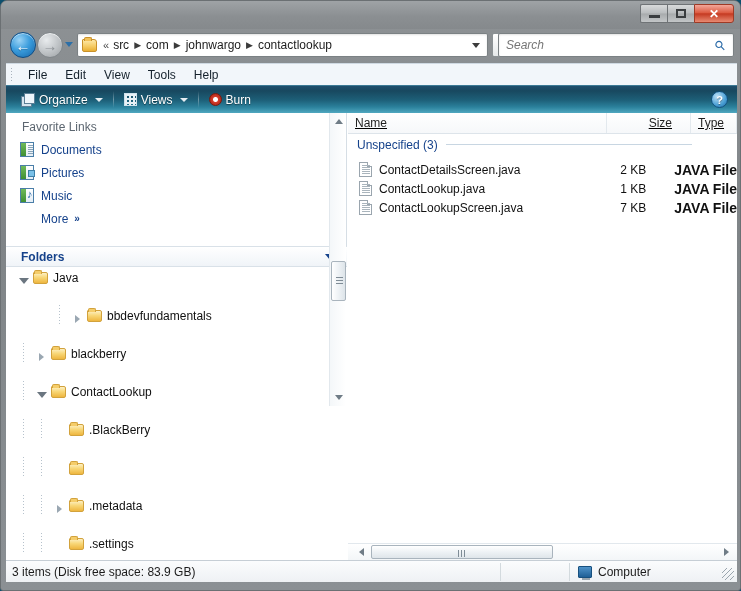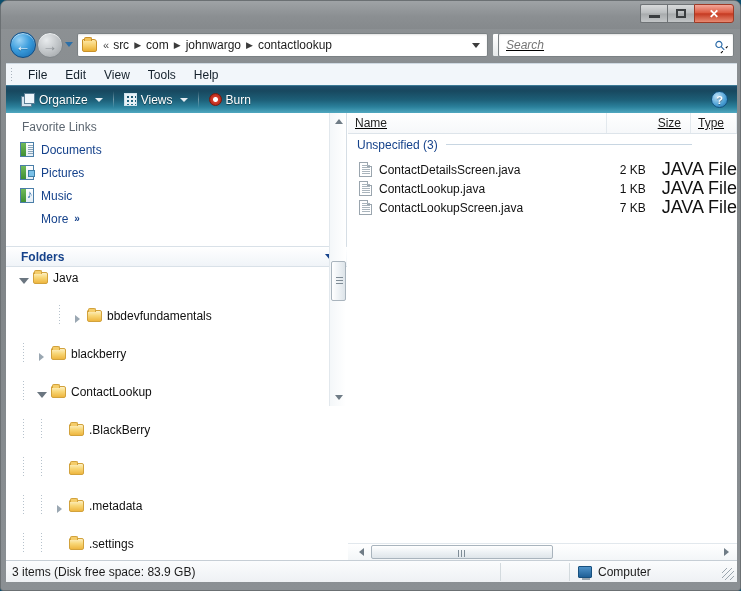--- a/index.html
+++ b/index.html
@@ -111,21 +111,20 @@
     position:absolute; left:491px; top:4px; width:22px; height:24px;
     display:flex;align-items:center;justify-content:center; cursor:pointer;
     color:#1a5fa0; font-size:14px; font-weight:bold;
     background:linear-gradient(180deg,#ffffff,#e6e9ea); border:1px solid #8b9194; border-radius:2px;
   }
   #searchbox {
     position:absolute; left:497px; top:4px; width:236px; height:24px;
     background:#ffffff; border:1px solid #7b8184; border-radius:2px;
     display:flex;align-items:center;
     box-shadow: inset 0 1px 2px rgba(0,0,0,.12);
-    text-decoration: underline;
   }
   #searchinput {
     flex:1; border:none; outline:none; margin-left:7px;
     font-family:"Liberation Sans",sans-serif; font-size:12px;
     font-style:italic; color:#6d6d6d; background:transparent;
   }
   #search-icon {
     width:20px;text-align:center;color:#2a6aa8;font-size:13px;cursor:pointer;
     transform: rotate(-45deg); margin-right:3px;
   }
@@ -320,21 +319,21 @@
     background:linear-gradient(180deg,#ffffff 0%,#f6f8fa 100%);
     border-bottom:1px solid #dde4ea;
     display:flex;
     text-decoration:underline;
   }
   .colh {
     font-size:12px;color:#1f1f1f; display:flex;align-items:center;
     border-right:1px solid #e3e9ee; padding-left:7px; cursor:pointer;
   }
   .colh.name { width:259px; }
-  .colh.size { width:84px; justify-content:flex-end; padding-right:9px; }
+  .colh.size { width:84px; justify-content:flex-end; padding-right:18px; }
   .colh.type { width:46px; }
   #grouphdr {
     position:absolute; left:0; top:21px; width:389px; height:21px;
     display:flex; align-items:center; padding-left:9px;
   }
   #group-label { font-size:12px; color:#15428b; }
   #group-rule {
     flex:1; height:1px; background:#c8d6e2; margin-left:8px; margin-right:45px;
   }
   .frow {
@@ -349,21 +348,21 @@
     content:"";position:absolute;left:2px;top:2px;width:8px;height:10px;
     background-image:linear-gradient(180deg,#aab5bd 1px,transparent 1px);
     background-size:8px 2px;
   }
   .ficon:before{
     content:"";position:absolute;right:-1px;top:-1px;width:4px;height:4px;
     background:#ffffff;border-left:1px solid #9aa5ae;border-bottom:1px solid #9aa5ae;
   }
   .fname { font-size:12px;color:#111111; width:228px; }
   .fsize { font-size:12px;color:#111111; width:84px; text-align:right; padding-right:9px;}
-  .ftype { font-size:18px;color:#111111; margin-left:7px; white-space:nowrap; }
+  .ftype { font-size:14px;color:#111111; margin-left:19px; white-space:nowrap;font-weight:bold; }
   #hscroll {
     position:absolute; left:0; bottom:0; width:389px; height:17px;
     background:linear-gradient(180deg,#ffffff,#f3f6f8);
     border-top:1px solid #e2e8ed;
   }
   .hsarrow {
     position:absolute;top:0;width:17px;height:16px;display:flex;align-items:center;justify-content:center;cursor:pointer;
   }
   .hsarrow.left{left:5px;} .hsarrow.right{right:2px;}
   .hsarrow i{display:block;width:0;height:0;border-top:4px solid transparent;border-bottom:4px solid transparent;}

